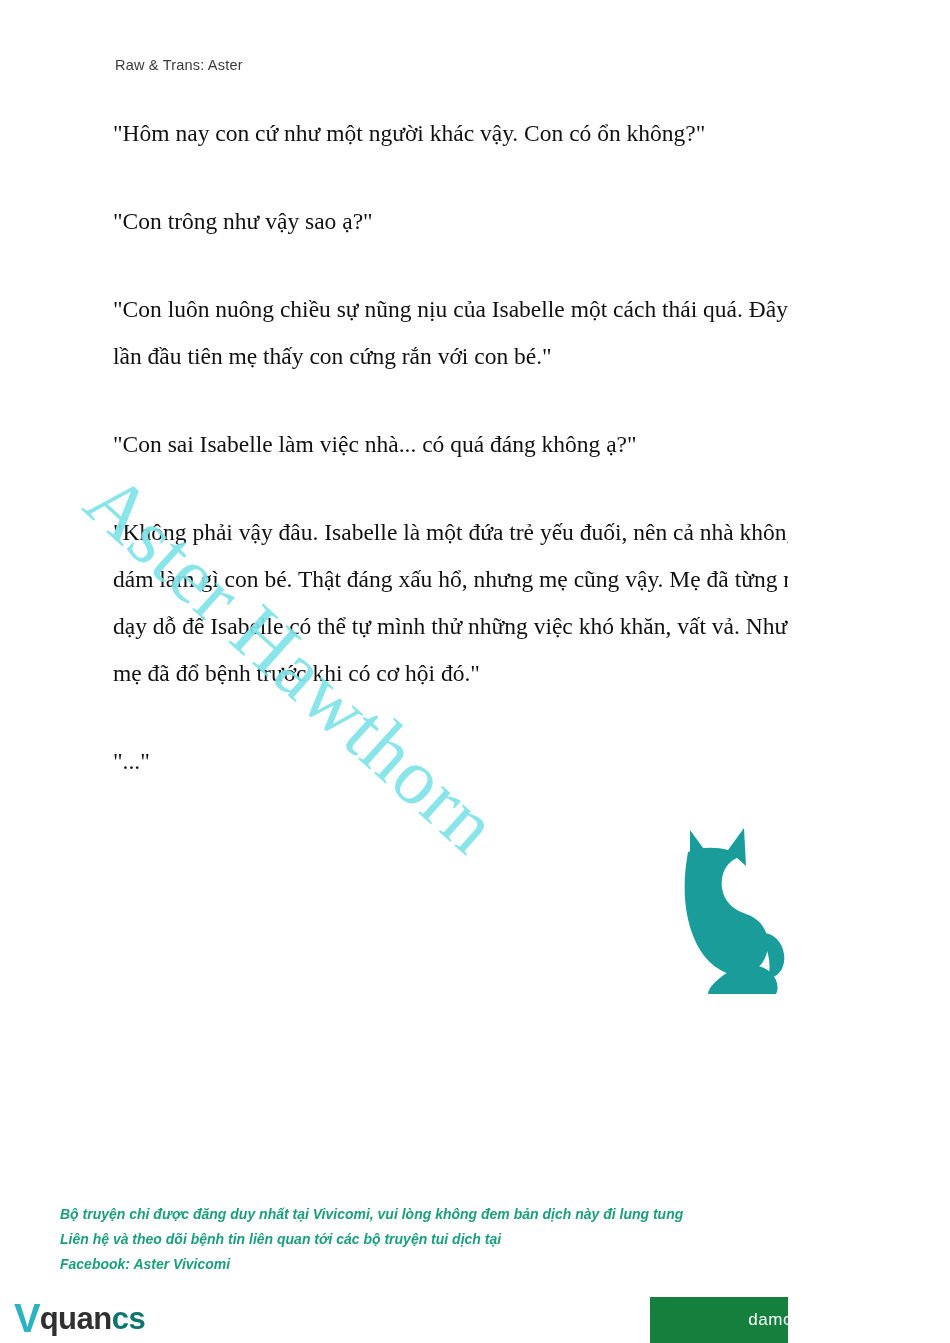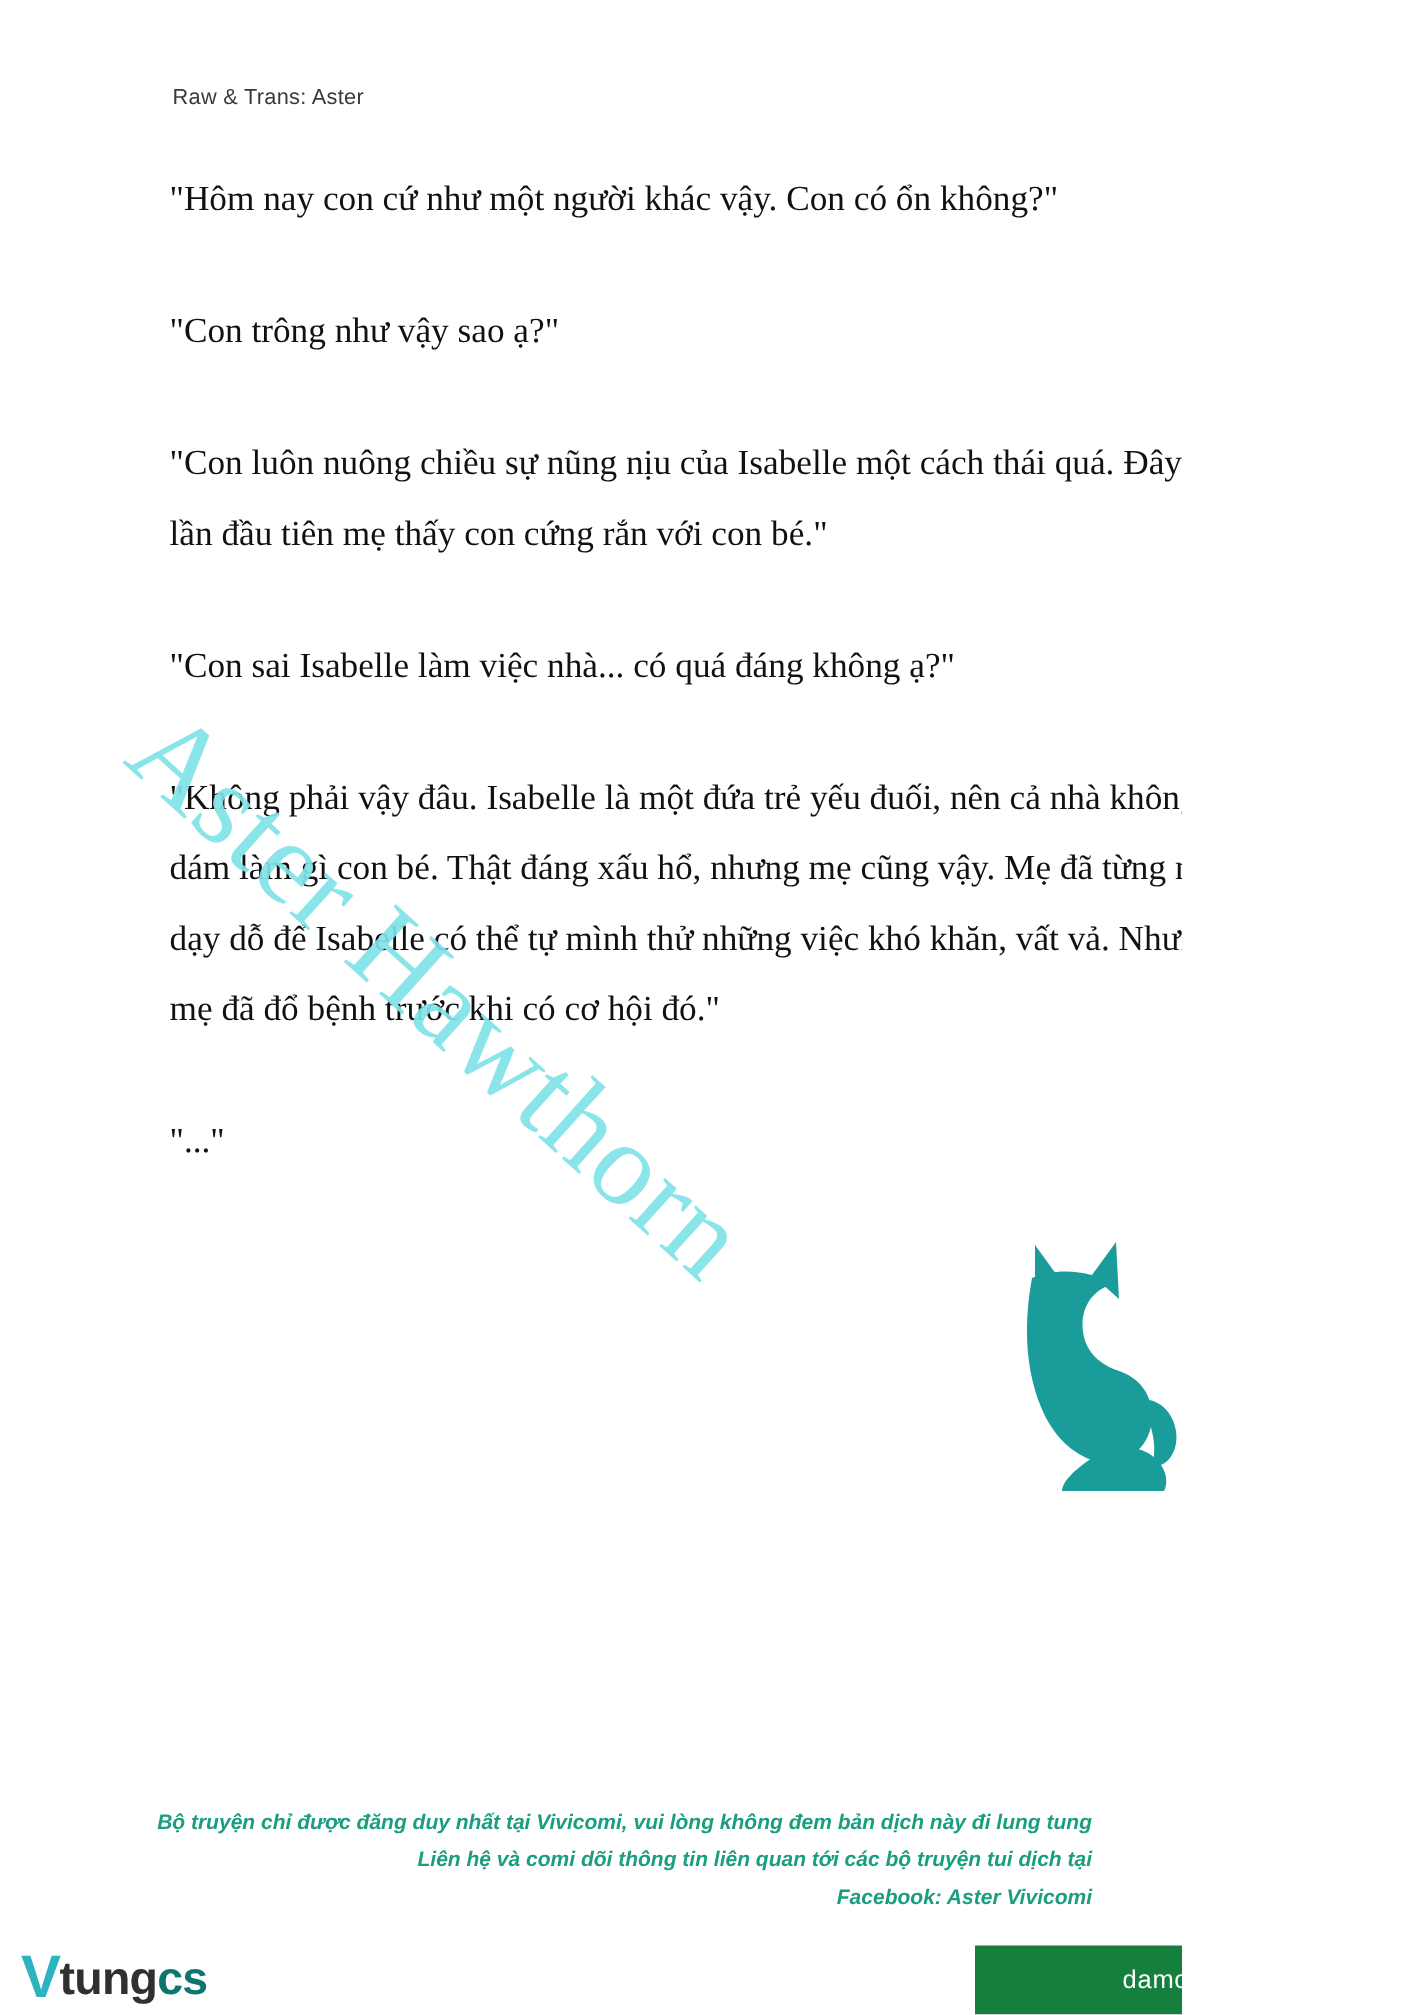--- a/index.html
+++ b/index.html
@@ -77,21 +77,21 @@
     width: 120px;
     height: 175px;
     z-index: 6;
     pointer-events: none;
   }
   .footer-note {
     position: absolute;
     left: 0;
     right: 0;
     top: 1202px;
-    text-align: right;
+    text-align: left;
     font-family: "Liberation Sans", sans-serif;
     font-size: 14px;
     font-weight: bold;
     font-style: italic;
     color: #1b9e7e;
     line-height: 25px;
   }
   .footer-note div {
     padding: 0 60px;
   }
@@ -174,28 +174,28 @@
         <path d="M72 6 L74 44 L56 28 Z"></path>
         <path d="M16 30 C10 62 12 92 22 116 C30 136 44 148 58 152 L74 152 C88 148 96 136 96 122 C96 106 86 96 74 92 C62 88 52 80 50 66 C48 50 56 38 70 34 C58 26 34 22 16 30 Z"></path>
         <path d="M56 150 C44 158 36 166 36 172 L104 172 C108 164 104 152 92 146 C82 141 68 142 56 150 Z"></path>
         <path d="M86 112 C98 108 110 118 112 132 C114 146 106 156 96 156 C100 142 96 124 86 112 Z"></path>
       </g>
     </svg>
   </div>
 
   <div class="footer-note">
     <div>Bộ truyện chỉ được đăng duy nhất tại Vivicomi, vui lòng không đem bản dịch này đi lung tung</div>
-    <div>Liên hệ và comi dõi thông tin liên quan tới các bộ truyện tui dịch tại</div>
+    <div>Liên hệ và theo dõi bệnh tin liên quan tới các bộ truyện tui dịch tại</div>
     <div>Facebook: Aster Vivicomi</div>
   </div>
 
   <div class="bottom-bar">
     <div class="brand-logo">
       <span class="v">V</span>
-      <span class="rest">tung</span>
+      <span class="rest">quan</span>
       <span class="rest dot-y">cs</span>
     </div>
     <div class="site-tag">
       <span>damconuong</span>
     </div>
   </div>
 
 </div>
 
 </body></html>

